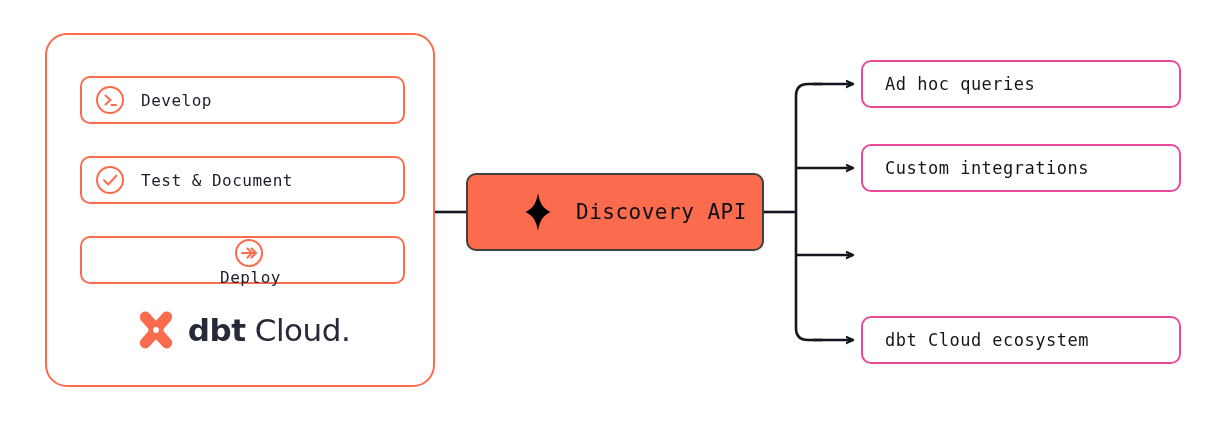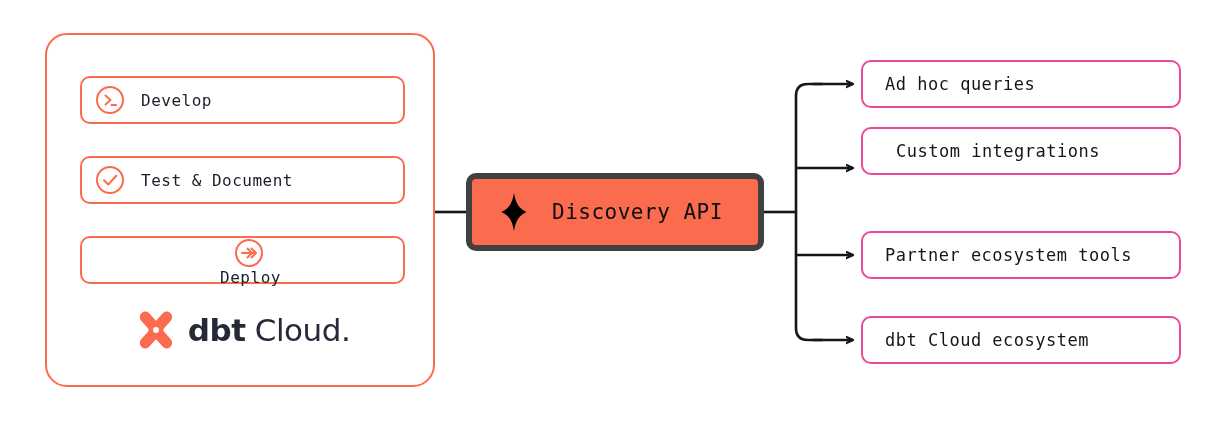--- a/index.html
+++ b/index.html
@@ -108,24 +108,25 @@
 
   
   .center-node {
     position: absolute;
     left: 466px;
     top: 173px;
     width: 298px;
     height: 78px;
     box-sizing: border-box;
     background: #FB6B4E;
-    border: 6px solid #404040;
+    border: 2px solid #404040;
     border-radius: 10px;
     display: flex;
     align-items: center;
+    padding-left: 28px;
   }
   .center-star {
     width: 40px;
     height: 40px;
     margin-left: 22px;
     flex: 0 0 auto;
   }
   .center-label {
     margin-left: 18px;
     font-size: 21px;
@@ -141,21 +142,21 @@
     width: 320px;
     height: 48px;
     box-sizing: border-box;
     border: 2px solid #ec4899;
     border-radius: 10px;
     background: #ffffff;
     display: flex;
     align-items: center;
   }
   .consumer-box.b0 { top: 60px; }
-  .consumer-box.b1 { top: 127px; padding-left: 11px; }
+  .consumer-box.b1 { top: 144px; }
   .consumer-box.b2 { top: 231px; }
   .consumer-box.b3 { top: 316px; }
 
   .consumer-label {
     margin-left: 22px;
     font-size: 17px;
     letter-spacing: 0.5px;
     color: #14161d;
     white-space: nowrap;
   }
@@ -228,20 +229,17 @@
     </svg>
     <span class="center-label">Discovery API</span>
   </div>
 
   <div class="consumer-box b0">
     <span class="consumer-label">Ad hoc queries</span>
   </div>
   <div class="consumer-box b1">
     <span class="consumer-label">Custom integrations</span>
   </div>
-  <div class="consumer-box b2">
-    <span class="consumer-label">Partner ecosystem tools</span>
-  </div>
   <div class="consumer-box b3">
     <span class="consumer-label">dbt Cloud ecosystem</span>
   </div>
 
 </div>
 
 </body></html>

